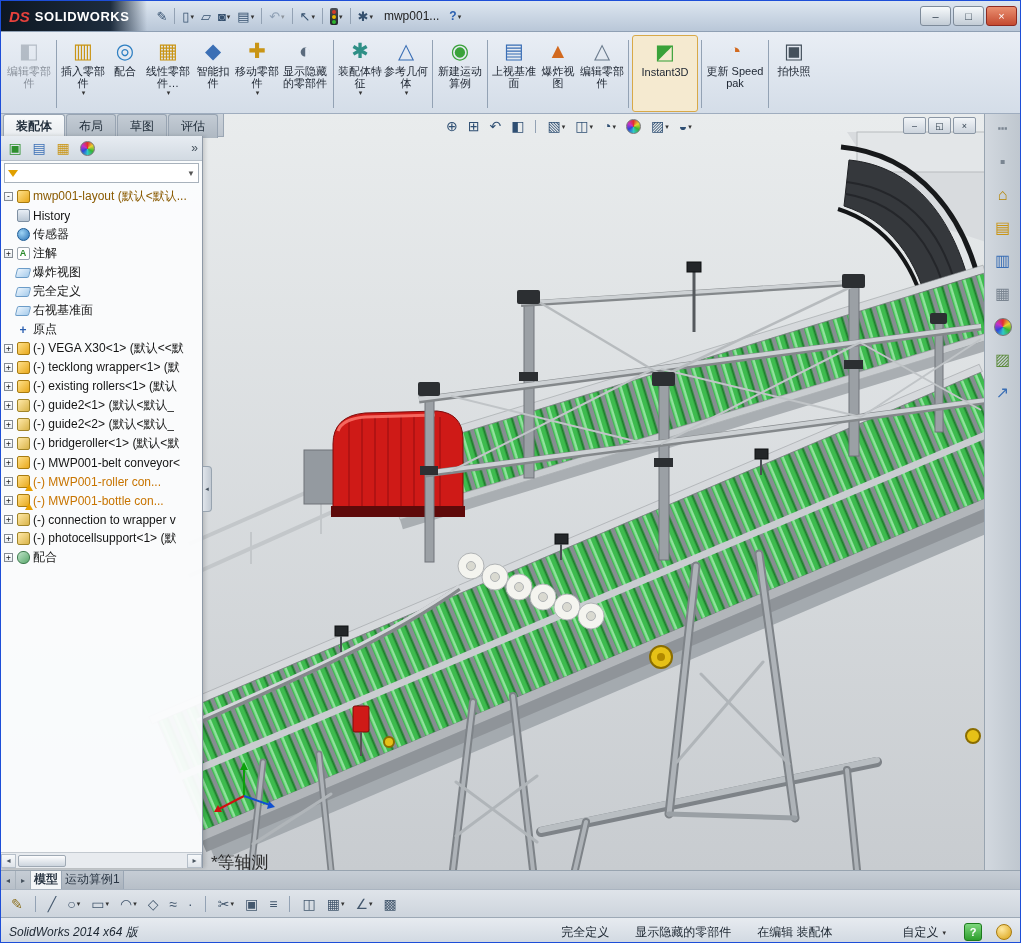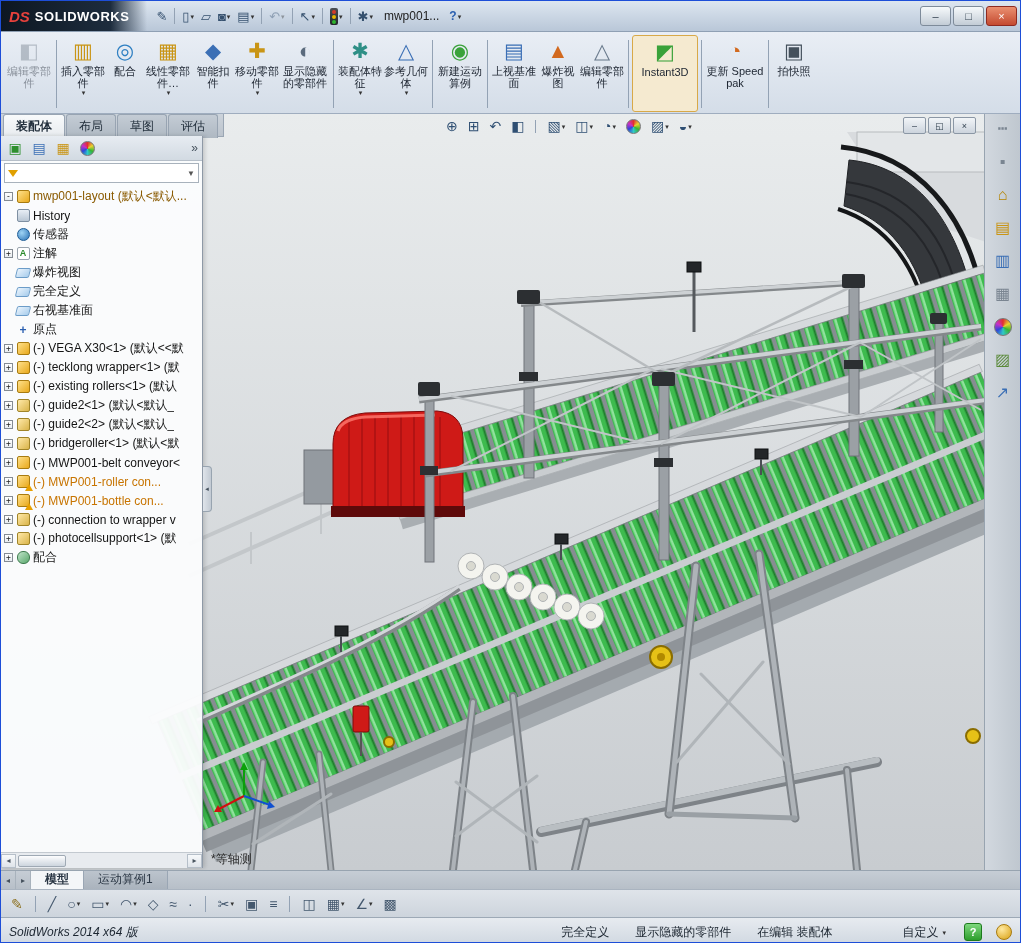--- a/index.html
+++ b/index.html
@@ -76,33 +76,33 @@
   .warn-tri{position:absolute;right:-3px;bottom:-2px;width:0;height:0;border-left:4px solid transparent;border-right:4px solid transparent;border-bottom:7px solid #e8a000;}
   .tlbl{font-size:12px;color:#141414;overflow:hidden;text-overflow:clip;}
   .tlbl.root{color:#8a5a00;}
   .tlbl.warn{color:var(--warning-orange,#c77400);}
   .fm-hscroll{height:15px;flex:none;background:#e8ebef;border-top:1px solid #c3c9d0;display:flex;align-items:center;}
   .sbtn{width:15px;height:14px;display:flex;align-items:center;justify-content:center;font-size:8px;color:#4a5560;background:linear-gradient(#f7f9fb,#dfe4ea);border:1px solid #b6bfc9;box-sizing:border-box;flex:none;}
   .sthumb{width:46px;height:10px;margin-left:2px;background:linear-gradient(#fdfdfe,#cdd5de);border:1px solid #9fa9b4;border-radius:2px;}
   .fm-hscroll .sbtn.right{margin-left:auto;}
   .splitter-tab{position:absolute;left:202px;top:352px;width:8px;height:44px;background:linear-gradient(90deg,#dfe4ea,#c2cad3);border:1px solid #98a4b0;border-left:none;border-radius:0 4px 4px 0;display:flex;align-items:center;justify-content:center;font-size:7px;color:#44505c;}
 
-  .view-label{position:absolute;left:210px;top:737px;color:#2a2a2a;font-size:12px;text-align:right;}
+  .view-label{position:absolute;left:210px;top:737px;color:#2a2a2a;font-size:17px;text-align:right;}
 
   
   .taskpane{position:absolute;right:0;top:0;bottom:0;width:36px;background:linear-gradient(90deg,#d2d8df,#bfc7cf);border-left:1px solid #98a4b0;display:flex;flex-direction:column;align-items:center;padding-top:4px;gap:11px;box-sizing:border-box;}
   .tpbtn{display:flex;align-items:center;justify-content:center;width:24px;height:22px;border-radius:3px;}
   .tpglyph{font-size:16px;line-height:1;}
 
   .colorball{display:inline-block;width:14px;height:14px;border-radius:50%;border:1px solid #777;background:conic-gradient(#e03030,#e8d330,#35b535,#30c8c8,#3048d8,#c830c8,#e03030);}
 
   
   .doctabs{height:18px;display:flex;align-items:stretch;background:linear-gradient(#c6cdd5,#b7bfc8);border-top:1px solid #98a4b0;}
   .navbtn{width:14px;display:flex;align-items:center;justify-content:center;font-size:8px;color:#44505c;border-right:1px solid #a8b2bc;}
-  .dtab{padding:1px 14px 2px;display:flex;align-items:center;border-right:1px solid #9aa6b4;background:linear-gradient(#bcc4cd,#aab3bd);color:#2a3644;}
+  .dtab{padding:1px 3px 2px;display:flex;align-items:center;border-right:1px solid #9aa6b4;background:linear-gradient(#bcc4cd,#aab3bd);color:#2a3644;}
   .dtab.active{background:#f4f6f8;font-weight:bold;}
   .sketchbar{height:28px;box-sizing:border-box;background:linear-gradient(#dfe4ea,#cdd4dc);border-top:1px solid #aab4c0;display:flex;align-items:center;padding-left:8px;gap:7px;}
   .skbtn{display:inline-flex;align-items:center;padding:1px 2px;border-radius:2px;}
   .skglyph{font-size:14px;color:#44586e;line-height:1;}
   .statusbar{height:29px;box-sizing:border-box;background:linear-gradient(#e7ebf0,#cfd7e0);border-top:1px solid #9da9b6;display:flex;align-items:center;padding:0 8px;color:#1d2732;}
   .sb-left{margin-right:auto;font-style:italic;}
   .sb-item{margin-left:26px;}
   .sb-custom{margin-left:70px;display:inline-flex;align-items:center;gap:3px;}
   .sb-help{margin-left:18px;width:16px;height:16px;border-radius:3px;background:linear-gradient(#7ed87e,#2d9e2d);border:1px solid #1d7a1d;color:#fff;font-weight:bold;display:inline-flex;align-items:center;justify-content:center;font-size:11px;}
   .sb-gold{margin-left:14px;width:14px;height:14px;border-radius:50%;background:radial-gradient(circle at 35% 30%,#ffe9a0,#d8a012);border:1px solid #a87b10;}

